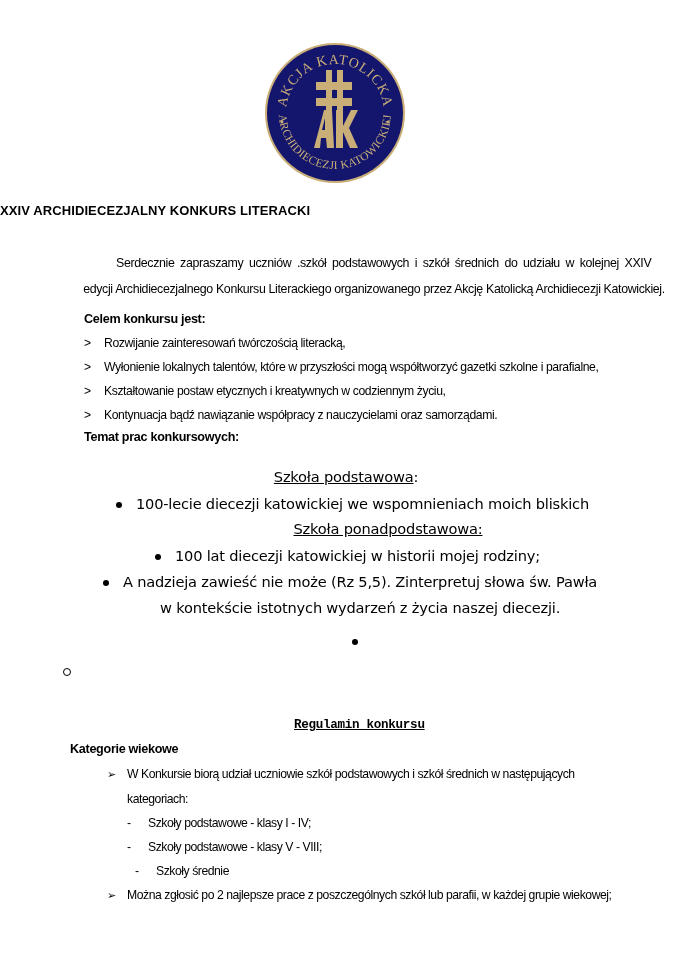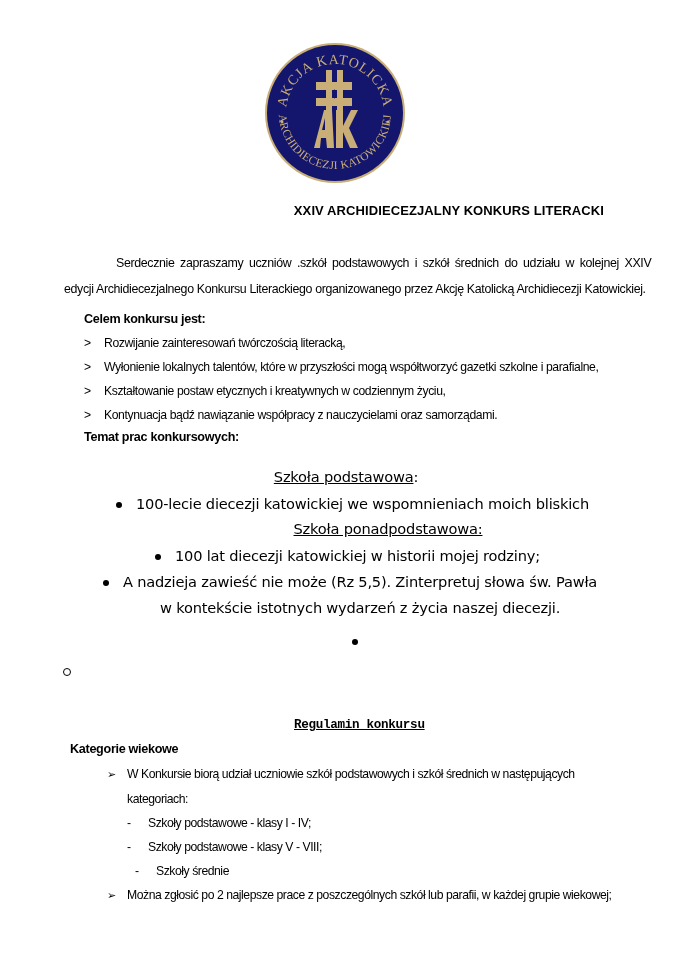--- a/index.html
+++ b/index.html
@@ -1,22 +1,22 @@
 <!DOCTYPE html>
 <html><head>
 <meta charset="utf-8">
 <style>
   html, body { margin: 0; padding: 0; background: #ffffff; }
   body { width: 692px; height: 976px; position: relative; overflow: hidden;
          font-family: "Liberation Sans", sans-serif; color: #000; }
   .abs { position: absolute; }
   .logo { left: 264px; top: 42px; width: 142px; height: 142px; }
-  .title { left: 0; width: 604px; top: 203px; text-align: right; font-weight: bold;
+  .title { left: 0; width: 604px; top: 203px; text-align: left; font-weight: bold;
            font-size: 13px; letter-spacing: 0.1px; }
-  .para { font-size: 12.4px; line-height: 26px; letter-spacing: -0.35px; }
+  .para { font-size: 12.4px; line-height: 26px; letter-spacing: -0.35px; text-align: center; }
   .p1 { left: 116px; top: 250px; width: 560px; text-align: justify; word-spacing: 2.5px; }
   .p2 { left: 64px; top: 276px; width: 620px; }
   .heading { font-weight: bold; font-size: 12.6px; letter-spacing: -0.3px; }
   .goal-h { left: 84px; top: 312px; }
   .goal { font-size: 12.2px; letter-spacing: -0.4px; }
   .gt { width: 20px; display: inline-block; }
   .topic-h { left: 84px; top: 430px; }
   .comic { font-family: "DejaVu Sans", sans-serif; font-size: 14.6px; letter-spacing: -0.2px; }
   .center { left: 0; width: 692px; text-align: center; }
   .u { text-decoration: underline; margin-top: 13px; }

